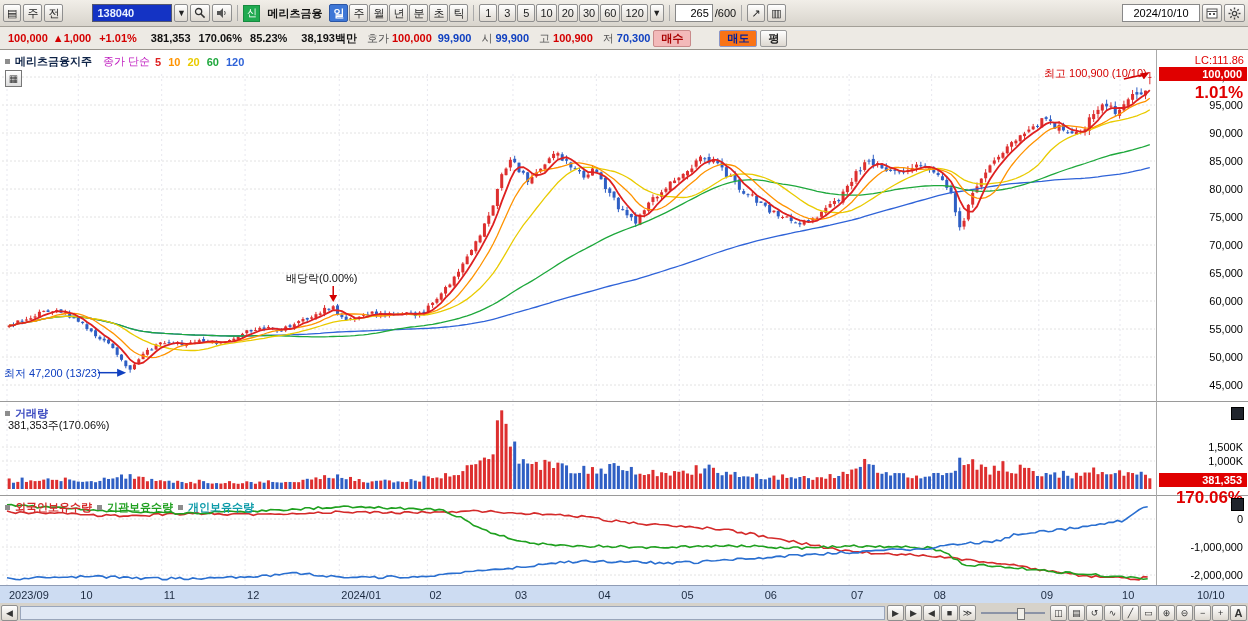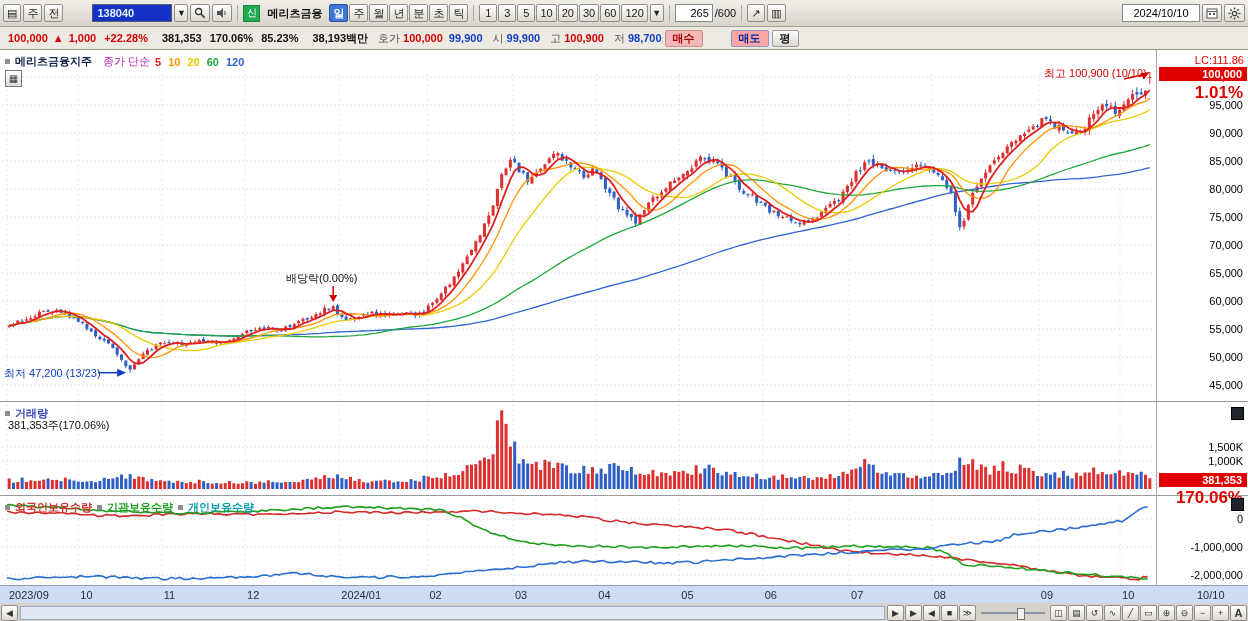--- a/index.html
+++ b/index.html
@@ -29,21 +29,21 @@
   .quotebar{display:flex;align-items:center;height:22px;background:#edeae4;
             border-bottom:1px solid #98948c;padding:0 8px;white-space:nowrap;}
   .q-red{color:#d40000;font-weight:bold;}
   .q-blue{color:#1040c0;font-weight:bold;}
   .q-label{color:#555;margin-left:10px;margin-right:3px;}
   .q-black{color:#111;font-weight:bold;}
   .qgap{margin-left:14px;}
   .trade-btn{height:17px;padding:0 7px;border:1px solid #9a9a9a;border-radius:2px;font-weight:bold;
              display:inline-flex;align-items:center;margin-left:3px;font-size:11px;}
   .buy{background:#f3b9b9;color:#a80000;border-color:#c98a8a;}
-  .sell{background:#fca5a5;color:#001f9c;border-color:#8a96c9;margin-left:28px;}
+  .sell{background:#f97316;color:#001f9c;border-color:#8a96c9;margin-left:28px;}
   .avg{background:linear-gradient(#fff,#ddd8d0);color:#222;}
   
   .chart{position:relative;width:1248px;height:553px;background:#fff;overflow:hidden;}
   .chart svg{position:absolute;left:0;top:0;}
   svg text{font-family:"Liberation Sans","DejaVu Sans",sans-serif;}
   .legend{position:absolute;display:flex;align-items:center;gap:5px;font-size:11px;}
   .legend .sq{width:5px;height:5px;background:#8d8d8d;display:inline-block;}
   .lg-title{font-weight:bold;color:#0d2246;}
   .mini-tool{position:absolute;left:5px;top:20px;width:15px;height:15px;border:1px solid #777;
              background:linear-gradient(#fff,#ddd);display:flex;align-items:center;
@@ -152,35 +152,35 @@
             <line x1="2.3" y1="10.7" x2="3.7" y2="9.3"></line>
             <line x1="9.3" y1="3.7" x2="10.7" y2="2.3"></line>
           </g>
         </svg>
     </button>
   </div>
 
   <div class="quotebar">
     <span class="q-red">100,000</span>
     <span class="q-red" style="margin-left:5px">▲</span>
-    <span class="q-red" style="margin-left:5px">1,000</span>
-    <span class="q-red" style="margin-left:8px">+22.28%</span>
+    <span class="q-red" style="">1,000</span>
+    <span class="q-red" style="margin-left:8px">+1.01%</span>
     <span class="q-black qgap">381,353</span>
     <span class="q-black" style="margin-left:8px">170.06%</span>
     <span class="q-black" style="margin-left:8px">85.23%</span>
     <span class="q-black qgap">38,193백만</span>
     <span class="q-label">호가</span>
     <span class="q-red">100,000</span>
     <span class="q-blue" style="margin-left:6px">99,900</span>
     <span class="q-label">시</span>
     <span class="q-blue">99,900</span>
     <span class="q-label">고</span>
     <span class="q-red">100,900</span>
     <span class="q-label">저</span>
-    <span class="q-blue">98,700</span>
+    <span class="q-blue">70,300</span>
     <button class="trade-btn buy qgap">매수</button>
     <button class="trade-btn sell">매도</button>
     <button class="trade-btn avg">평</button>
     <span class="flexfill"></span>
   </div>
 
   <div class="chart" id="chart">
     <svg id="chart-svg" width="1248" height="553">
         <rect x="0" y="536" width="1248" height="17" fill="#cddcf2"></rect>
         <line x1="2" y1="27" x2="1155" y2="27" stroke="#e2e2e2" stroke-dasharray="2,2"></line>

